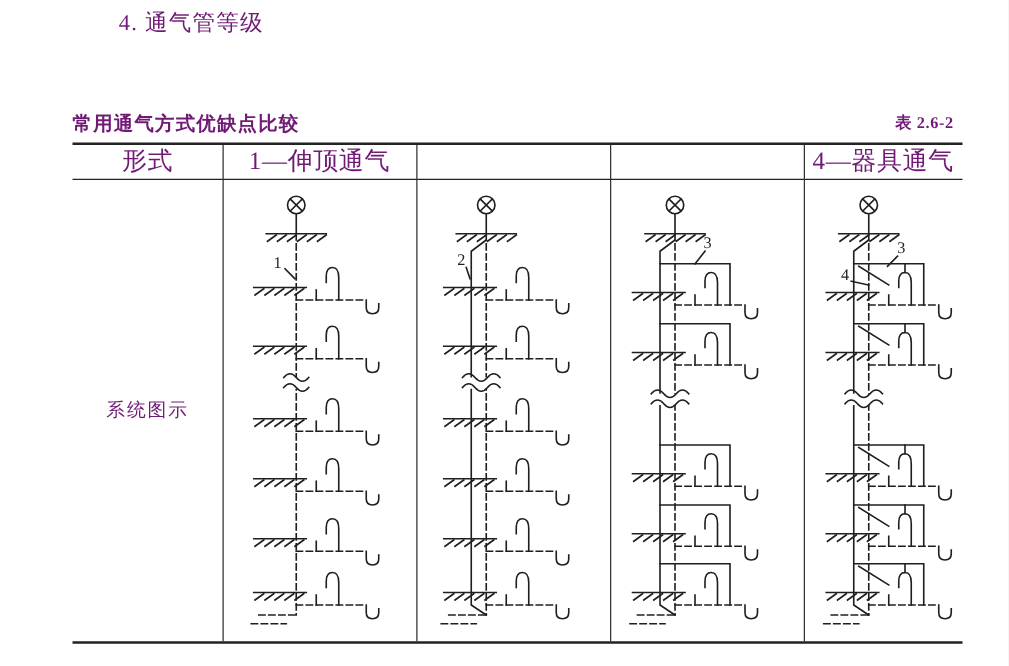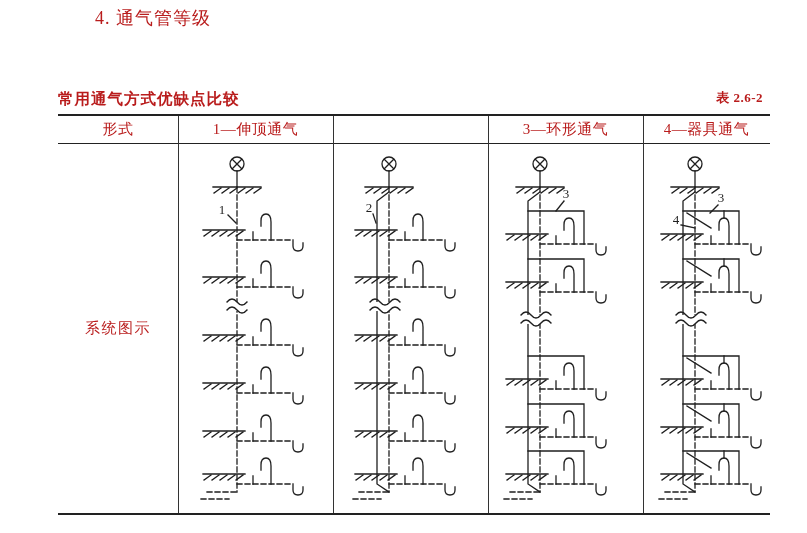--- a/index.html
+++ b/index.html
@@ -1,31 +1,31 @@
 <!DOCTYPE html>
 <html><head>
 <meta charset="utf-8">
 <style>
   html,body{margin:0;padding:0;background:#e8e8e8;}
   .page{position:relative;width:807px;height:533px;background:#ffffff;overflow:hidden;
-        font-family:"Liberation Serif","DejaVu Serif",serif;color:#b91c1c;}
+        font-family:"Liberation Serif","DejaVu Serif",serif;color:#701a75;}
   .heading{position:absolute;left:95px;top:6px;font-size:18px;letter-spacing:1px;white-space:nowrap;}
   .pline{position:absolute;font-size:17.5px;letter-spacing:1.2px;white-space:nowrap;}
   .pl1{left:95px;top:34px;}
   .pl2{left:62px;top:61px;}
   .tbl-title{position:absolute;left:58px;top:89px;width:712px;text-align:left;
              font-weight:bold;font-size:15.5px;letter-spacing:1px;}
   .tbl-no{position:absolute;right:44px;top:89px;font-weight:bold;font-size:13px;letter-spacing:.5px;}
   .table{position:absolute;left:58px;top:114px;width:712px;height:397px;
          border-top:2.5px solid #222;border-bottom:2.5px solid #222;}
   .hline{position:absolute;left:0;top:27px;width:712px;height:0;border-top:1.8px solid #222;}
   .v{position:absolute;top:0;width:0;height:397px;border-left:1.2px solid #333;}
   .v1{left:120px}.v2{left:275px}.v3{left:430px}.v4{left:585px}
   .th{position:absolute;top:0;height:27px;line-height:27px;text-align:center;
-      font-size:15px;letter-spacing:.5px;}
+      font-size:20px;letter-spacing:.5px;}
   .th0{left:0;width:120px}.th1{left:120px;width:155px}.th2{left:275px;width:155px}
   .th3{left:430px;width:155px}.th4{left:585px;width:127px}
   .rowlabel{position:absolute;left:0;top:27px;width:120px;height:370px;
             display:flex;align-items:center;justify-content:center;
             font-size:15px;letter-spacing:1.5px;text-align:center;}
   .diag{position:absolute;top:27px;height:370px;overflow:visible;}
   .dg0{left:120px;width:155px}.dg1{left:275px;width:155px}
   .dg2{left:430px;width:155px}.dg3{left:585px;width:158px}
   .diag path,.diag circle{stroke:#1f1f1f;stroke-width:1.3;fill:none;stroke-linecap:square;}
   .diag text{fill:#1f1f1f;font-size:13px;stroke:none;font-family:"Liberation Serif",serif;}
@@ -42,21 +42,20 @@
 
   <div class="table">
     <div class="hline"></div>
     <div class="v v1"></div>
     <div class="v v2"></div>
     <div class="v v3"></div>
     <div class="v v4"></div>
 
     <div class="th th0">形式</div>
     <div class="th th1">1—伸顶通气</div>
-    <div class="th th3">3—环形通气</div>
     <div class="th th4">4—器具通气</div>
 
     <div class="rowlabel">系统图示</div>
 
     <svg class="diag dg0" id="diag-0" viewBox="0 0 155 370">
         <circle cx="59" cy="21" r="7"></circle>
         <path d="M54.5 16.5L63.5 25.5M63.5 16.5L54.5 25.5"></path>
         <path d="M59 28V44"></path>
         <path d="M35 44H83"></path>
         <path d="M36 50L43 45M44 50L51 45M52 50L59 45M60 50L67 45M68 50L75 45M76 50L83 45"></path>

